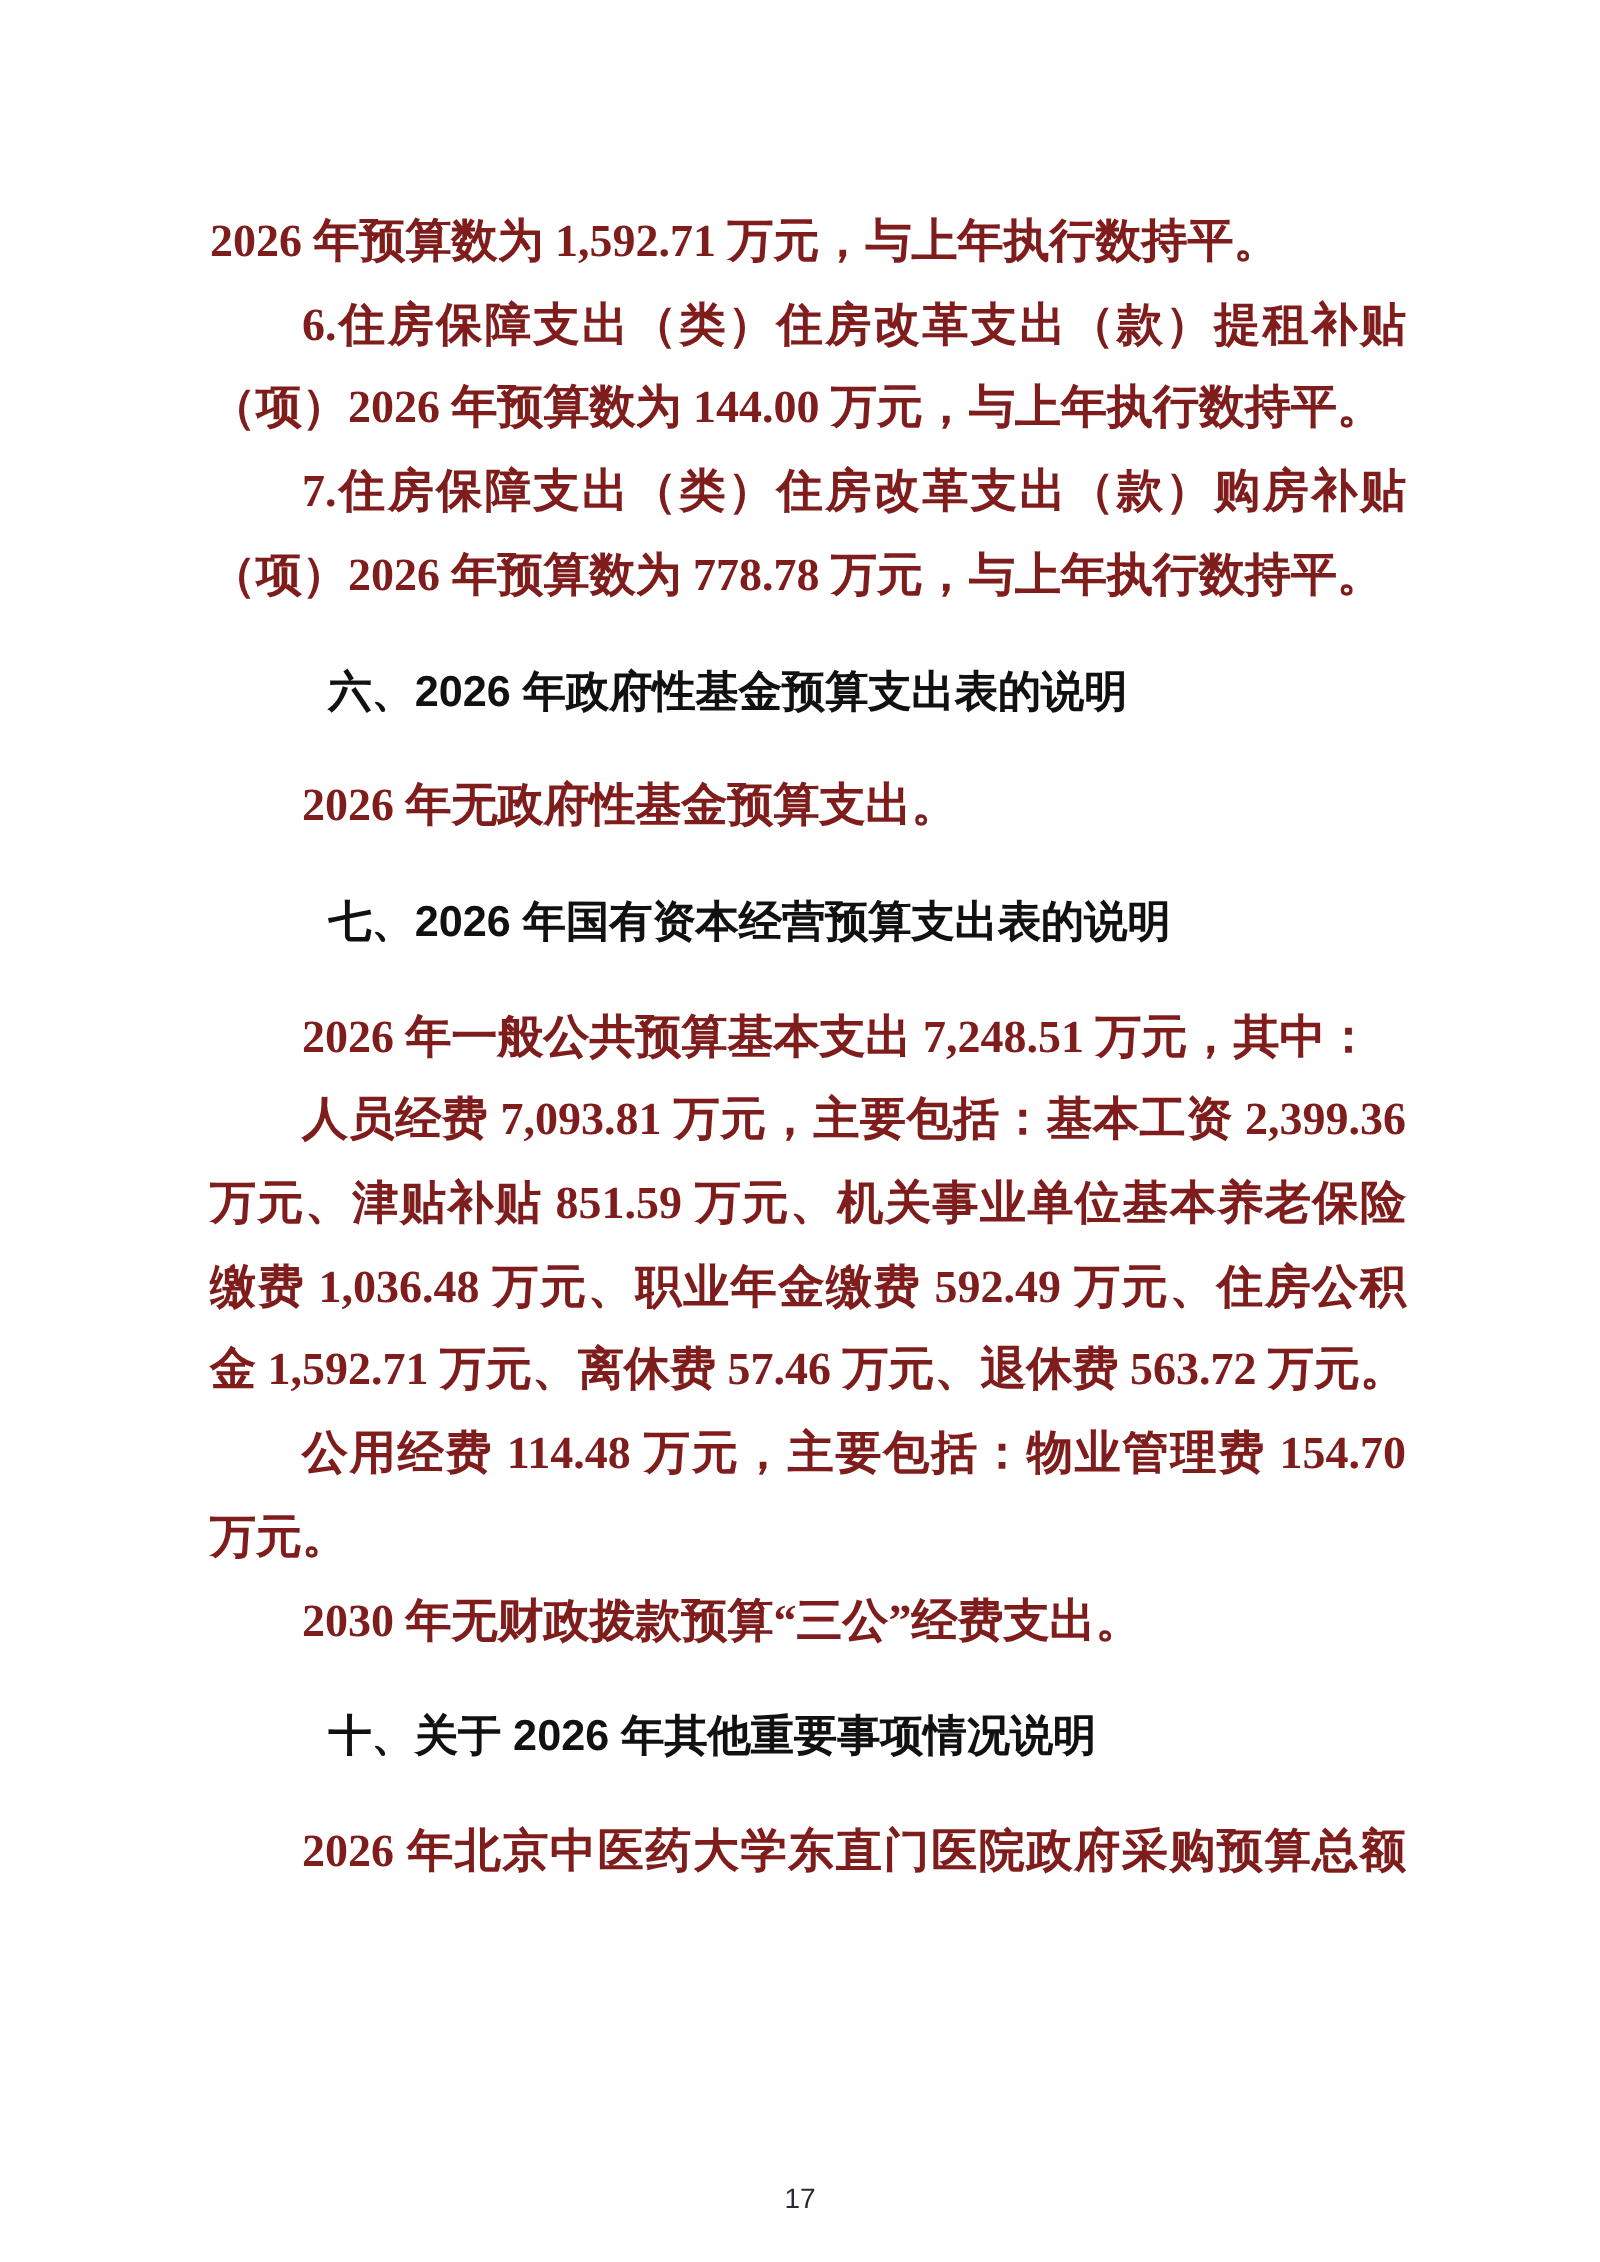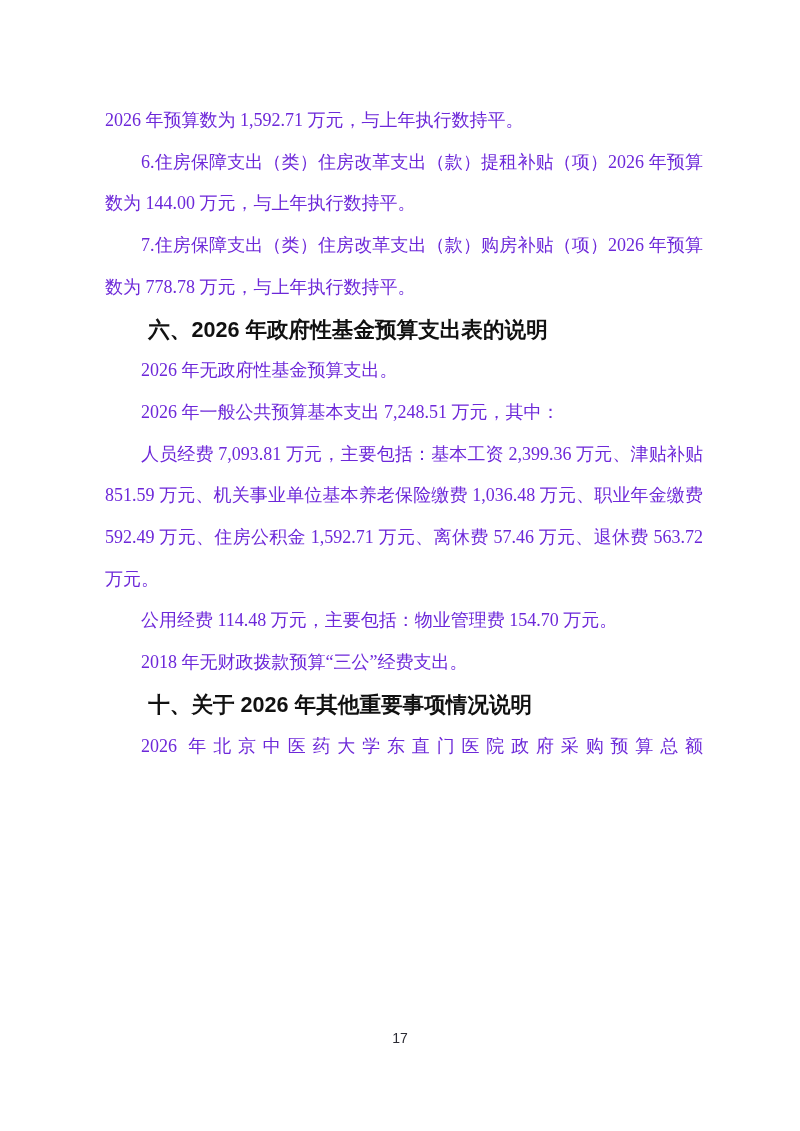--- a/index.html
+++ b/index.html
@@ -16,50 +16,50 @@
     font-family: "Liberation Serif", "DejaVu Serif", serif;
   }
   .content {
     position: absolute;
     left: 105px;
     top: 100px;
     width: 598px;
   }
   .para {
     margin: 0;
-    font-size: 18px;
+    font-size: 23px;
     line-height: 41.7px;
-    color: #6d28d9;
+    color: #7f1d1d;
     text-align: justify;
     text-justify: inter-ideograph;
     text-indent: 2em;
-    font-weight: 400;
+    font-weight: 700;
     word-break: break-all;
   }
   .para.cont {
     text-indent: 0;
   }
   .para.stretch {
     text-align-last: justify;
   }
   .heading {
-    margin: 0;
+    margin: 16px;
     font-size: 21.6px;
     line-height: 41.7px;
     color: #111111;
     font-family: "Liberation Sans", "DejaVu Sans", sans-serif;
     font-weight: 700;
     text-align: justify;
     text-indent: 2em;
     word-break: break-all;
   }
   .footer {
     position: absolute;
     left: 0;
-    top: 1028px;
+    top: 1089px;
     width: 800px;
     text-align: center;
     font-family: "Liberation Sans", "DejaVu Sans", sans-serif;
     font-size: 14px;
     line-height: 20px;
     color: #2a2a33;
   }
 </style>
 </head>
 <body>
@@ -70,31 +70,32 @@
     <p class="para cont">2026 年预算数为 1,592.71 万元，与上年执行数持平。</p>
 
     <p class="para">6.住房保障支出（类）住房改革支出（款）提租补贴（项）2026 年预算数为 144.00 万元，与上年执行数持平。</p>
 
     <p class="para">7.住房保障支出（类）住房改革支出（款）购房补贴（项）2026 年预算数为 778.78 万元，与上年执行数持平。</p>
 
     <h2 class="heading">六、2026 年政府性基金预算支出表的说明</h2>
 
     <p class="para">2026 年无政府性基金预算支出。</p>
 
+    <h2 class="heading">七、2026 年国有资本经营预算支出表的说明</h2>
 
 
 
     <p class="para">2026 年一般公共预算基本支出 7,248.51 万元，其中：</p>
 
     <p class="para">人员经费 7,093.81 万元，主要包括：基本工资 2,399.36 万元、津贴补贴 851.59 万元、机关事业单位基本养老保险缴费 1,036.48 万元、职业年金缴费 592.49 万元、住房公积金 1,592.71 万元、离休费 57.46 万元、退休费 563.72 万元。</p>
 
     <p class="para">公用经费 114.48 万元，主要包括：物业管理费 154.70 万元。</p>
 
 
-    <p class="para">2018 年无财政拨款预算“三公”经费支出。</p>
+    <p class="para">2030 年无财政拨款预算“三公”经费支出。</p>
 
     <h2 class="heading">十、关于 2026 年其他重要事项情况说明</h2>
 
 
     <p class="para stretch">2026 年北京中医药大学东直门医院政府采购预算总额</p>
 
   </div>
 
   <div class="footer">17</div>
 </div>

